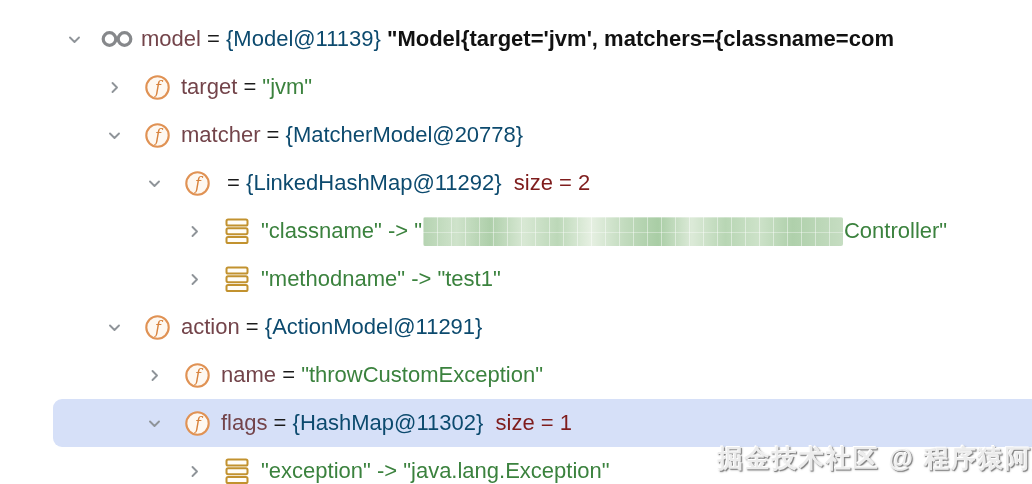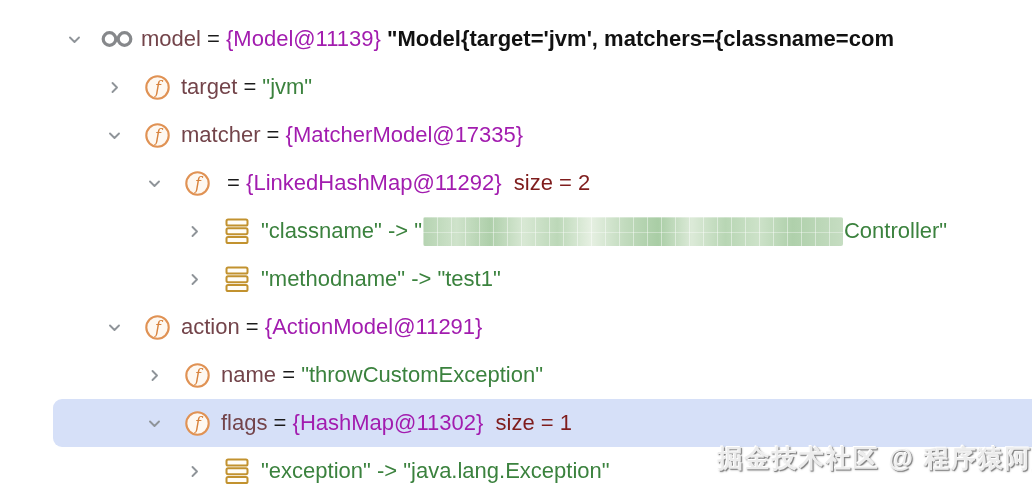--- a/index.html
+++ b/index.html
@@ -44,21 +44,21 @@
   }
   .segs {
     white-space: pre;
     display: flex;
     align-items: center;
     min-width: 0;
   }
   .segs span { white-space: pre; }
   .seg-name   { color: #73444a; }
   .seg-op     { color: #1b1b1b; }
-  .seg-type   { color: #a21caf; }
+  .seg-type   { color: #0c4a6e; }
   .seg-string { color: #3b823e; }
   .seg-plain  { color: #111111; font-weight: 600; }
   .seg-size   { color: #7f1d1d; }
   .mosaic {
     display: inline-block;
     height: 29px;
     margin: 0 1px;
     vertical-align: middle;
     align-self: center;
     border-radius: 2px;
@@ -122,21 +122,21 @@
           <svg width="17" height="17" viewBox="0 0 17 17">
             <polyline points="4,6.5 8.5,11 13,6.5" fill="none" stroke="#8f9499" stroke-width="1.9" stroke-linecap="round" stroke-linejoin="round"></polyline>
           </svg>
         </span>
     <span class="row-icon">
           <svg width="27" height="27" viewBox="0 0 27 27">
             <circle cx="13.5" cy="13.5" r="11.2" fill="#fef8f1" stroke="#e09254" stroke-width="2.1"></circle>
             <text x="14" y="19" text-anchor="middle" font-family="DejaVu Serif, serif" font-style="italic" font-size="16" fill="#d8823c">f</text>
           </svg>
         </span>
-    <span class="segs"><span class="seg-name">matcher</span><span class="seg-op"> = </span><span class="seg-type">{MatcherModel@17335}</span></span>
+    <span class="segs"><span class="seg-name">matcher</span><span class="seg-op"> = </span><span class="seg-type">{MatcherModel@20778}</span></span>
   </div>
 
   <div class="row" style="padding-left: 93px;">
     <span class="chevron">
           <svg width="17" height="17" viewBox="0 0 17 17">
             <polyline points="4,6.5 8.5,11 13,6.5" fill="none" stroke="#8f9499" stroke-width="1.9" stroke-linecap="round" stroke-linejoin="round"></polyline>
           </svg>
         </span>
     <span class="row-icon">
           <svg width="27" height="27" viewBox="0 0 27 27">

